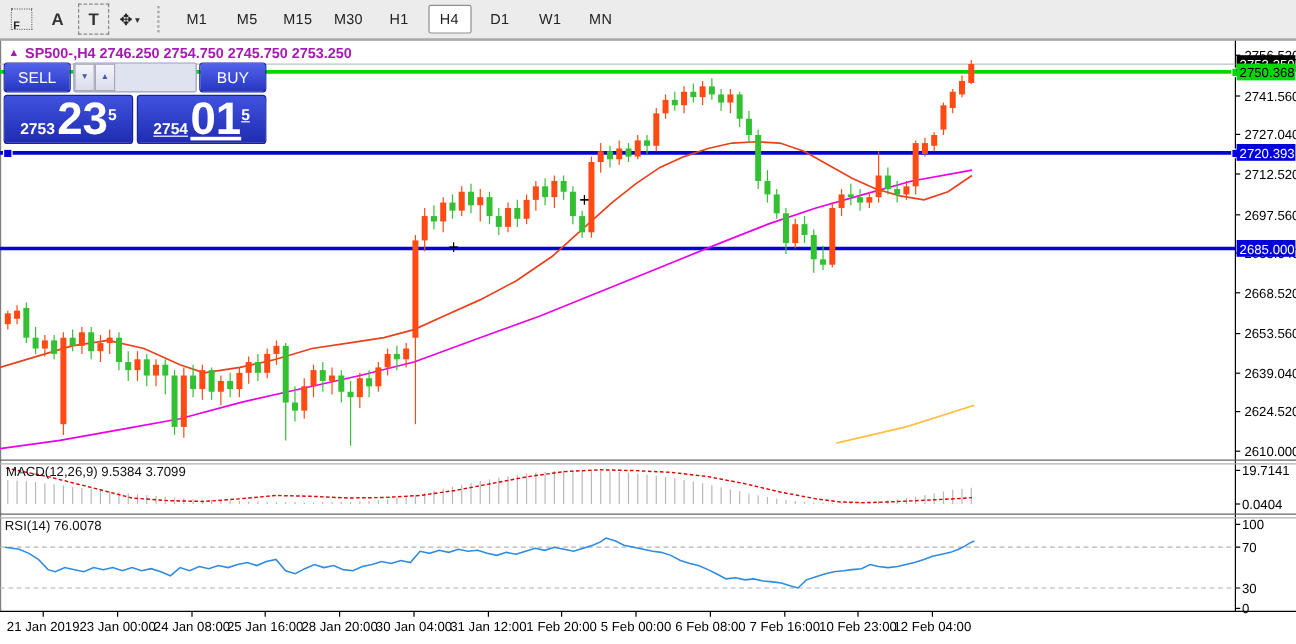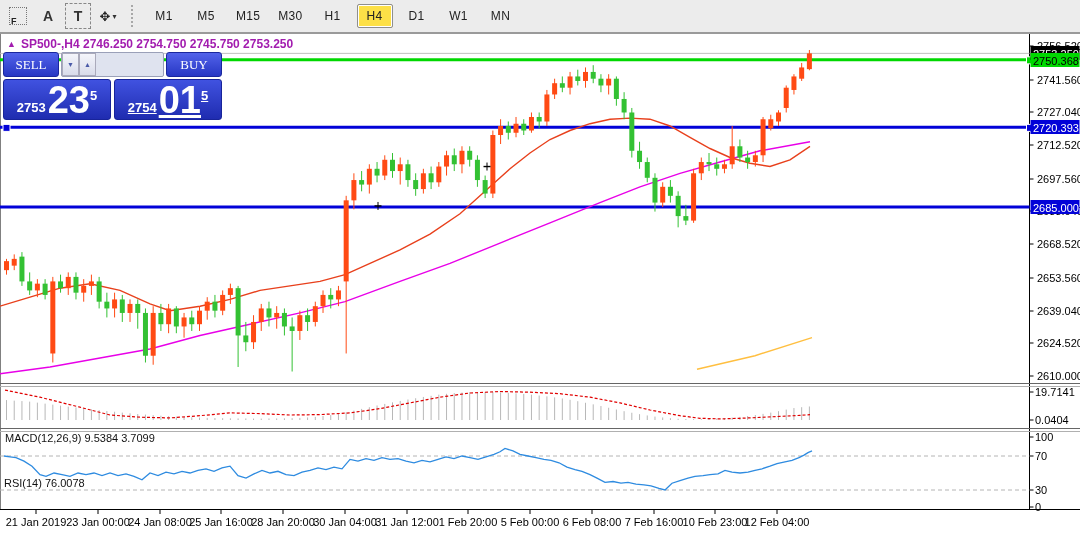--- a/index.html
+++ b/index.html
@@ -11,30 +11,30 @@
   .tb-icon{width:24px;height:24px;display:flex;align-items:center;justify-content:center;
            font-size:13px;color:#222;margin:0 2px;border:1px solid transparent;border-radius:2px;}
   .dock-grid{width:16px;height:16px;border:1px dotted #777;position:relative;}
   .dock-grid span{position:absolute;left:1px;bottom:-2px;font-size:9px;font-weight:bold;color:#222;}
   .tb-text-btn{font-weight:bold;font-size:14px;color:#333;}
   .t-dashed{border:1px dashed #888;border-radius:0;}
   .caret{font-size:8px;color:#333;margin-left:2px;}
   .grip{width:4px;height:22px;border-left:2px dotted #a8a8a8;margin:0 6px 0 8px;}
   .tf-btn{min-width:24px;height:22px;padding:0 5px;display:flex;align-items:center;justify-content:center;
           font-size:12px;color:#222;margin:0 3px;border:1px solid transparent;border-radius:2px;letter-spacing:.3px;}
-  .tf-btn.active{background:#fde047;border:1px solid #8f8f8f;box-shadow:inset 0 0 0 1px #fff;}
+  .tf-btn.active{background:#ffffff;border:1px solid #8f8f8f;box-shadow:inset 0 0 0 1px #fff;}
   
   .chart-title{position:absolute;left:7px;top:37px;font-size:12px;font-weight:bold;color:#a21caf;z-index:5;}
   .chart-title .tri{font-size:9px;margin-right:5px;vertical-align:1px;}
-  .ind-label{position:absolute;font-size:11px;color:#111;z-index:5;margin-top:44px;}
+  .ind-label{position:absolute;font-size:11px;color:#111;z-index:5;}
   
   .trade-widget{position:absolute;left:3px;top:52px;width:219px;z-index:6;}
   .tw-row{display:flex;height:25px;}
   .tw-btn{flex:0 0 56px;background:linear-gradient(#5263ea,#2737c4);border:1px solid #1a279e;
-          color:#fff;font-size:13px;border-radius:3px;display:flex;align-items:center;justify-content:center;padding:0;font-family:Liberation Serif, serif;}
+          color:#fff;font-size:13px;border-radius:3px;display:flex;align-items:center;justify-content:center;padding:0;}
   .tw-vol{flex:1;display:flex;margin:0 2px;border:1px solid #9aa0b8;background:#dfe3ef;border-radius:2px;}
   .tw-spin{width:17px;background:linear-gradient(#f4f5fb,#d9dcea);border:1px solid #aab;color:#4a5aa8;
            font-size:7px;padding:0;display:flex;align-items:center;justify-content:center;}
   .tw-input{flex:1;border:none;outline:none;text-align:right;font-size:13px;padding:0 4px;color:#000;min-width:0;
             font-family:"Liberation Sans",sans-serif;}
   .tw-prices{display:flex;margin-top:2px;text-align:center;}
   .tw-price{flex:1;height:36px;background:linear-gradient(#4052e0,#1f2cb0);border:1px solid #18249a;border-radius:3px;
             color:#fff;display:flex;align-items:flex-end;justify-content:center;padding-bottom:3px;}
   .tw-price + .tw-price{margin-left:3px;text-decoration:underline;}
   .tw-small{font-size:13px;font-weight:bold;line-height:1;margin-right:2px;margin-bottom:2px;}

